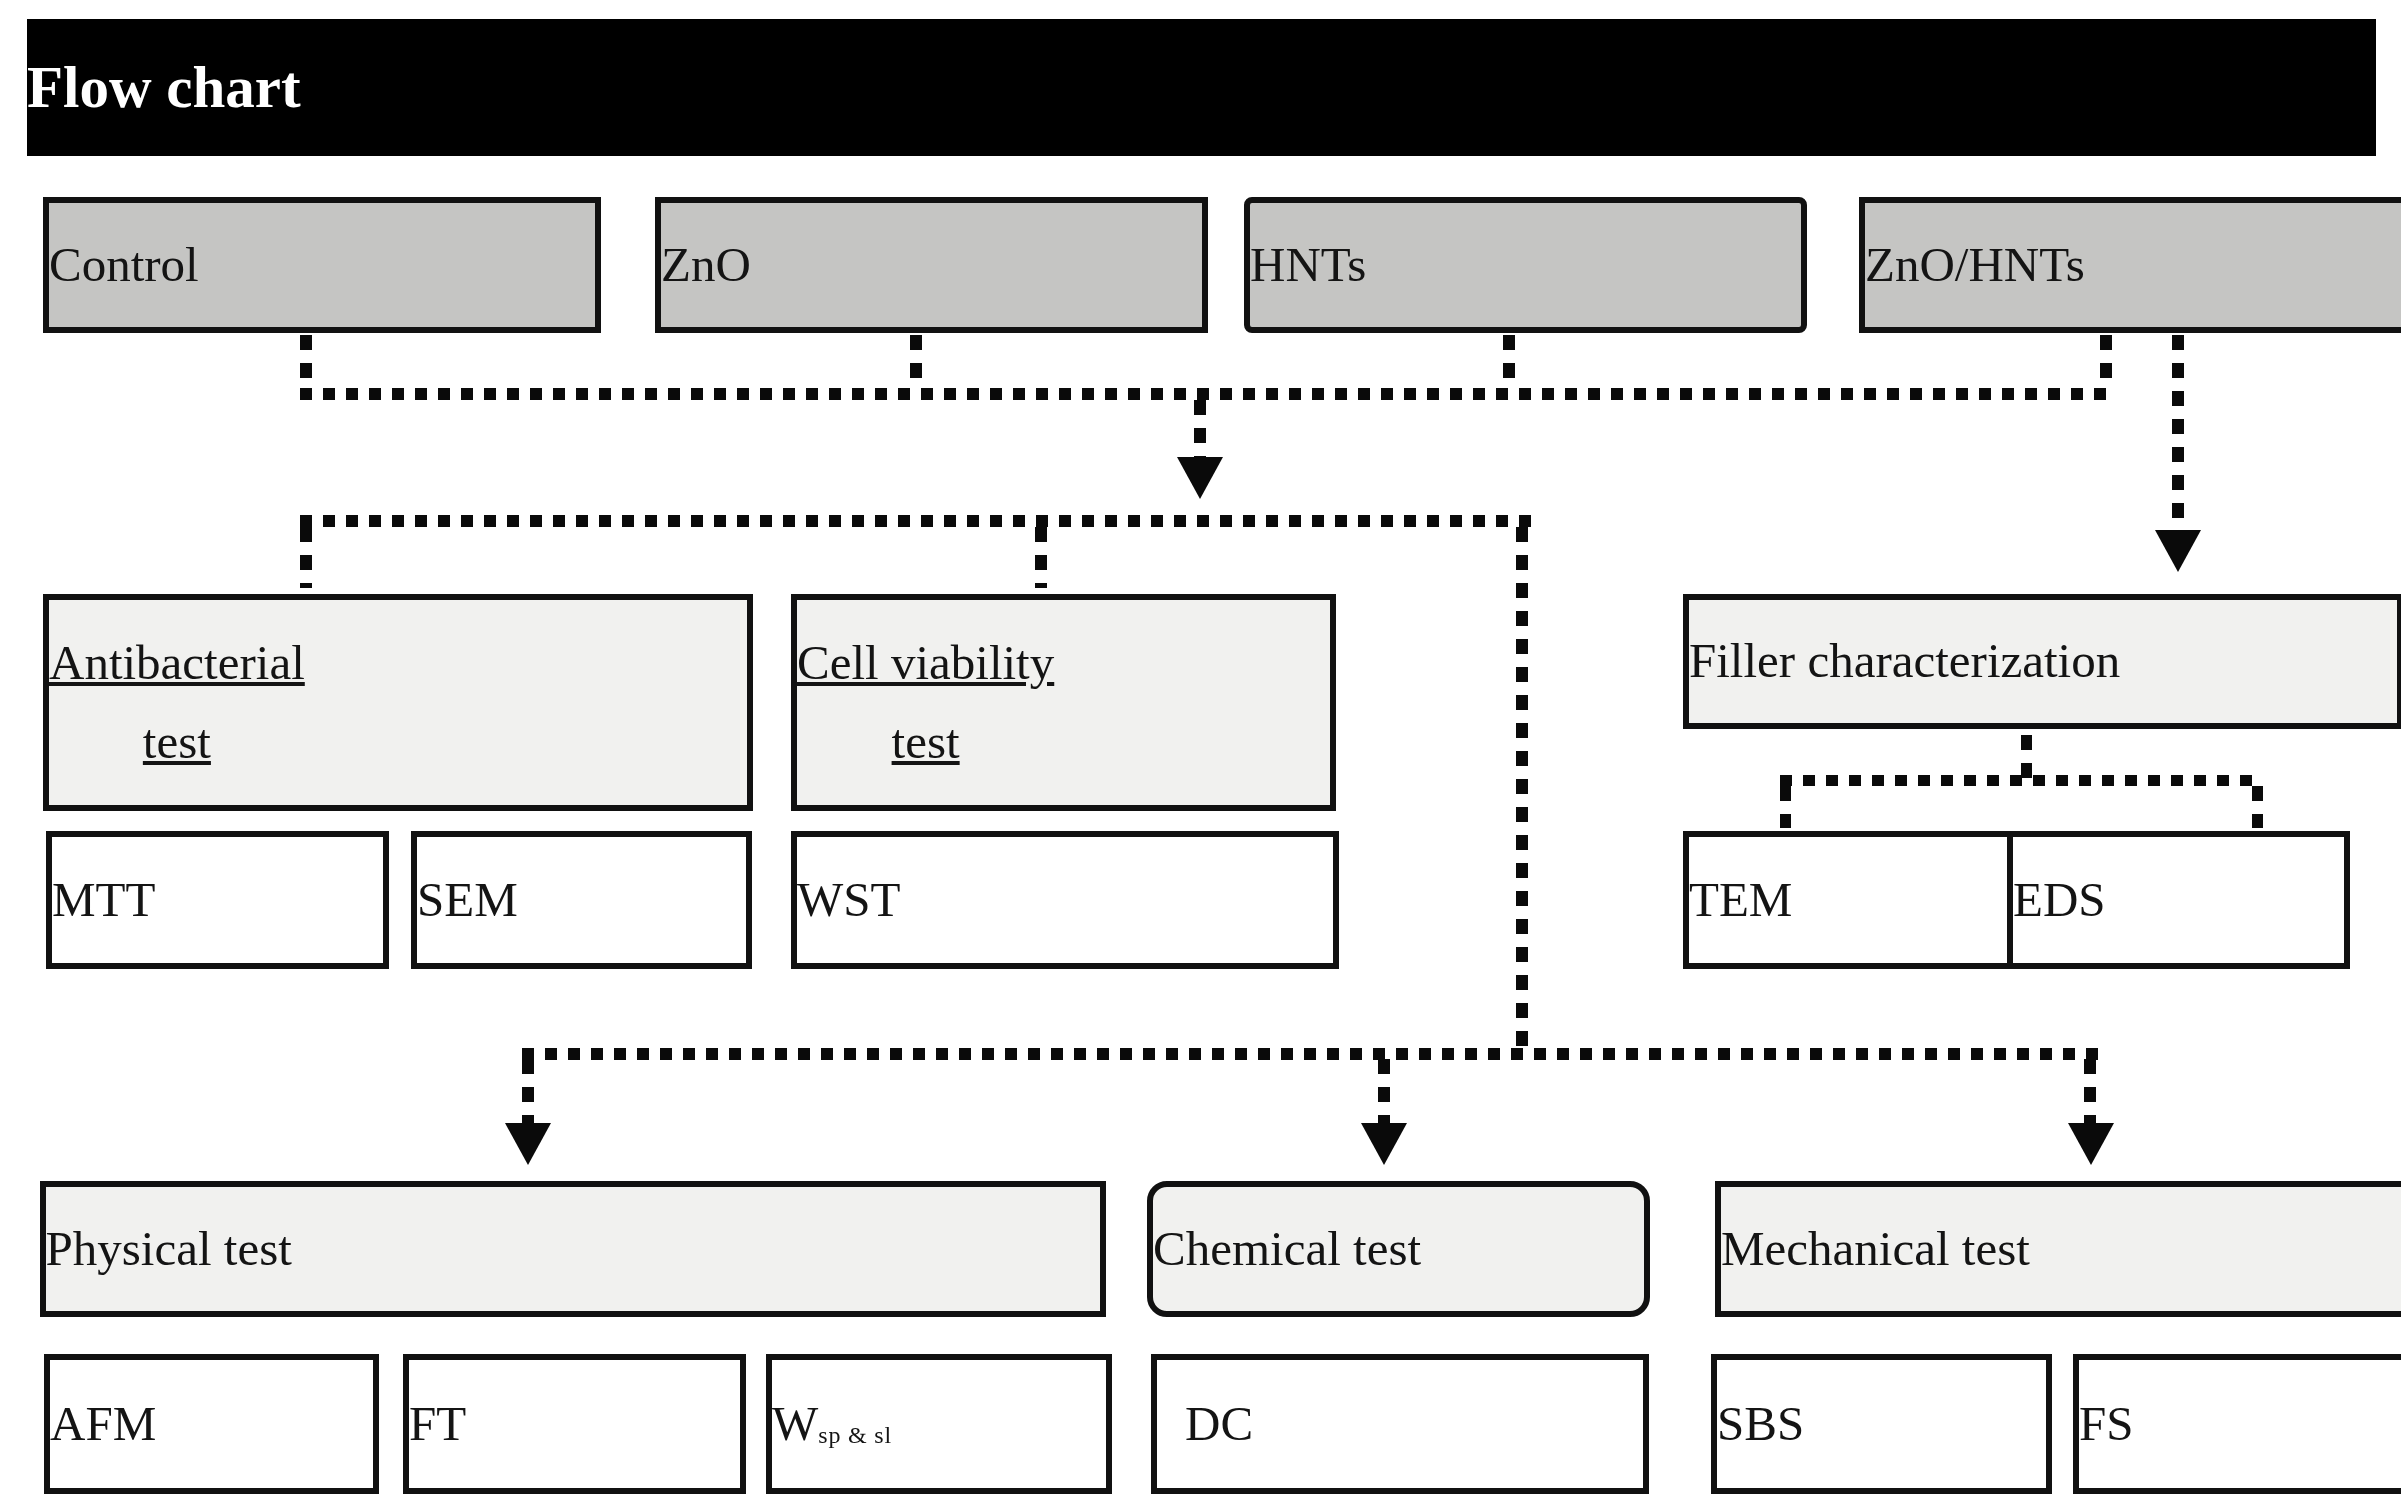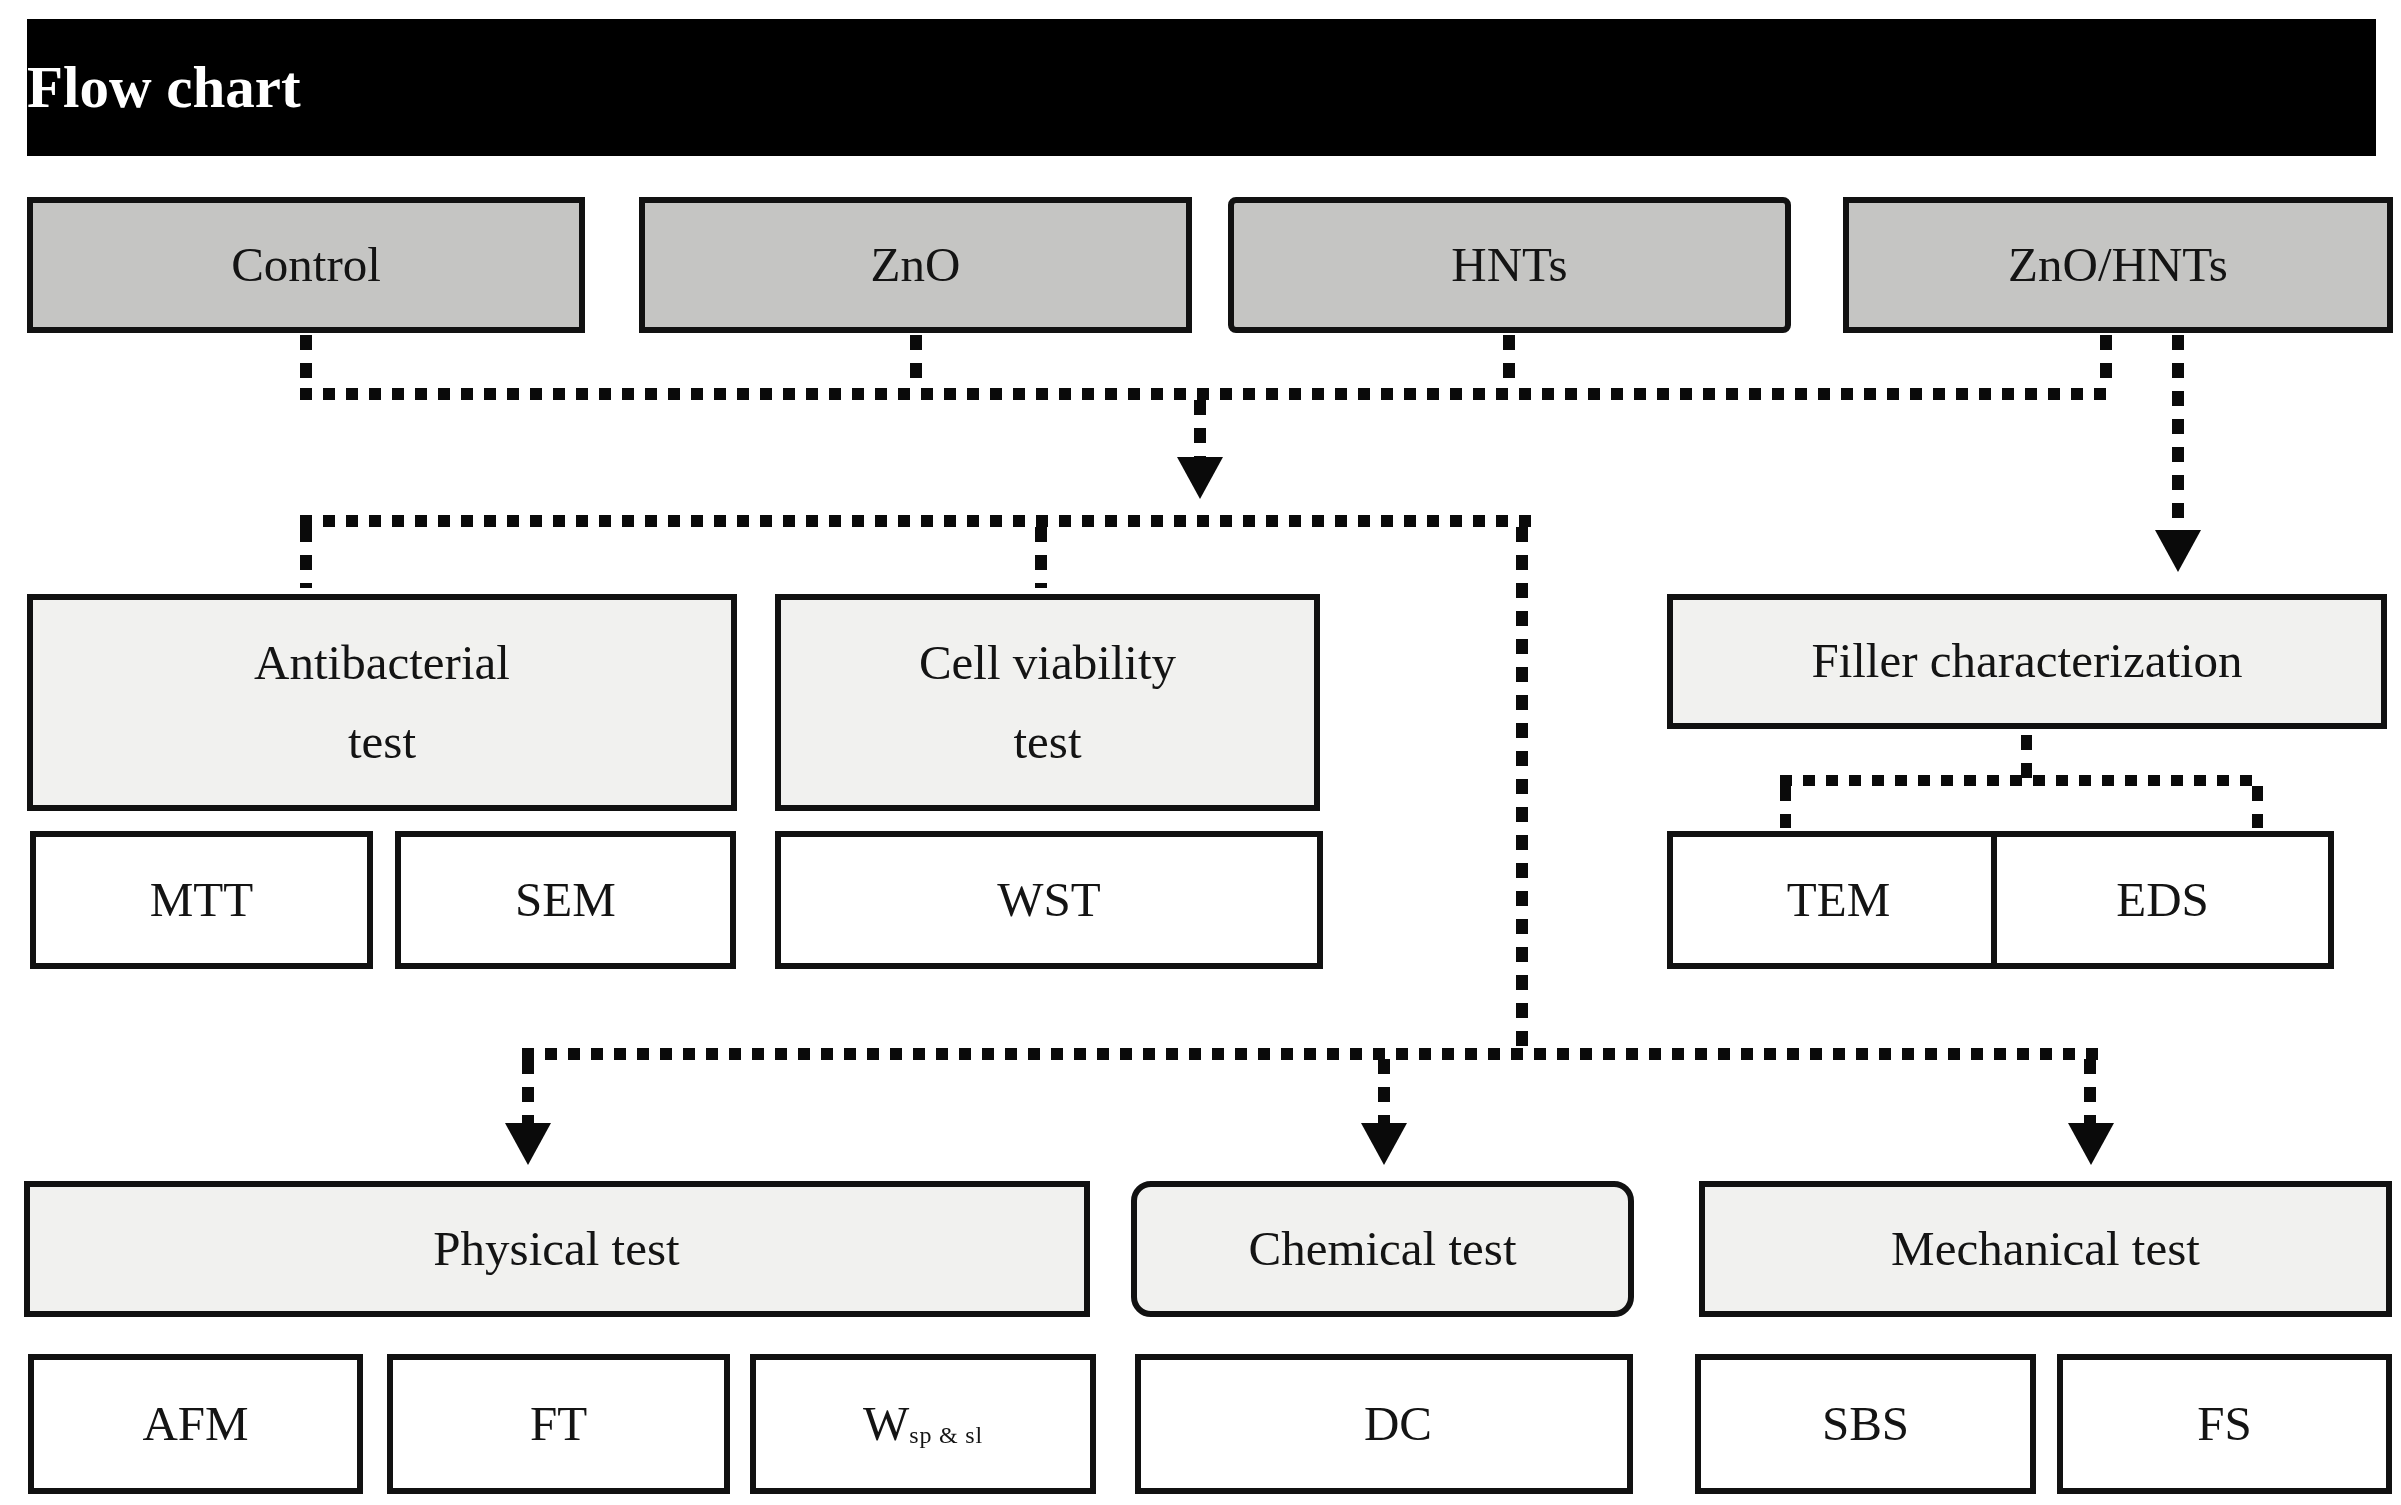--- a/index.html
+++ b/index.html
@@ -8,33 +8,33 @@
     --box-border:#111111; --connector:#0a0a0a; --page-bg:#ffffff; --text:#141414;
   }
   html,body{margin:0;padding:0;background:var(--page-bg);}
   #canvas{
     position:relative; width:2401px; height:1505px; background:var(--page-bg);
     font-family:"Liberation Serif","DejaVu Serif",serif; color:var(--text); overflow:hidden;
   }
   
   .box{
     position:absolute; box-sizing:border-box; border:6.7px solid var(--box-border);
-    display:flex; align-items:center; justify-content:center; text-align:center;
-    font-size:49px; line-height:1.35; white-space:nowrap;
+    display:flex; align-items:center; justify-content:flex-start; text-align:center;
+    font-size:49px; line-height:1.35; white-space:nowrap;margin-left:16px;
   }
   .banner{
     position:absolute; left:27px; top:18.5px; width:2349px; height:137px;
     background:var(--banner-bg); color:var(--banner-text);
     display:flex; align-items:center; justify-content:flex-start;
     font-size:59px; font-weight:bold;
   }
   .material{background:var(--material-fill); top:197px; height:136px;}
   .category{background:var(--category-fill);}
   .leaf{background:var(--leaf-fill);}
-  .multiline{white-space:normal; line-height:1.6;}
+  .multiline{white-space:normal; line-height:1.6;text-decoration:underline;}
 
   #box-control{left:27px; width:558px;}
   #box-zno{left:639px; width:553px;}
   #box-hnts{left:1228px; width:563px;border-radius:8px;}
   #box-znohnts{left:1843px; width:550px;}
 
   #box-antibacterial{left:27px; top:594px; width:710px; height:217px;}
   #box-cellviability{left:775px; top:594px; width:545px; height:217px;}
   #box-filler{left:1667px; top:594px; width:720px; height:135px;}
 

